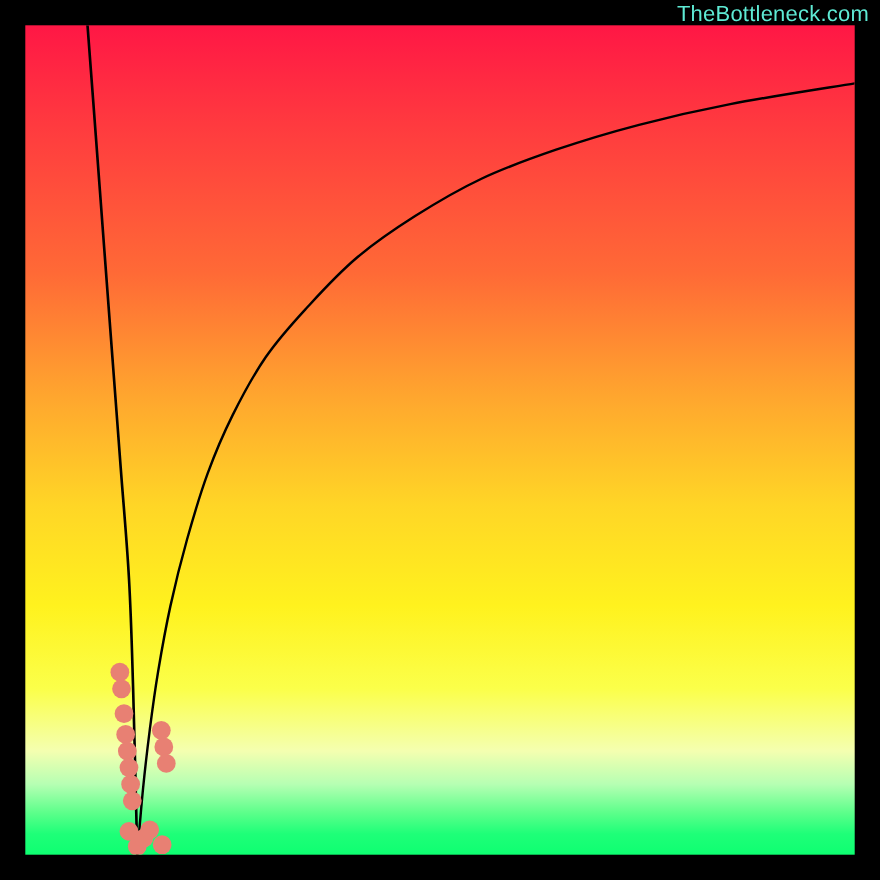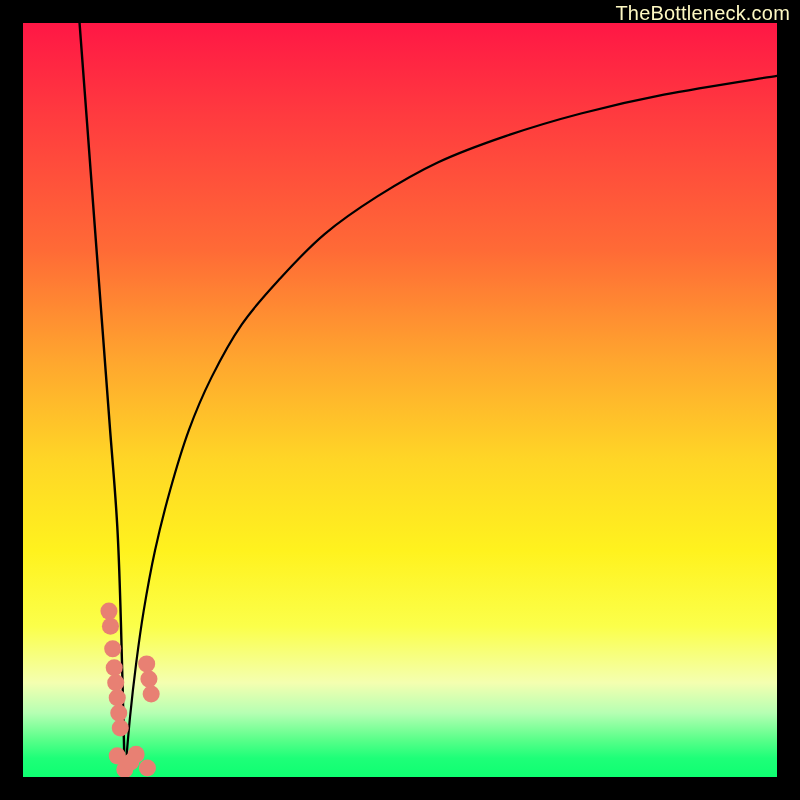--- a/index.html
+++ b/index.html
@@ -46,21 +46,21 @@
     width: 754px;
     height: 754px;
     display: block;
   }
   .watermark {
     position: absolute;
     top: 2px;
     right: 10px;
     font-family: Arial, Helvetica, sans-serif;
     font-size: 20px;
-    color: #fef9c3;
+    color: #5eead4;
     letter-spacing: 0.2px;
     user-select: none;
   }
 </style>
 </head>
 <body>
 <div class="stage">
 
   <div class="watermark">TheBottleneck.com</div>
 

